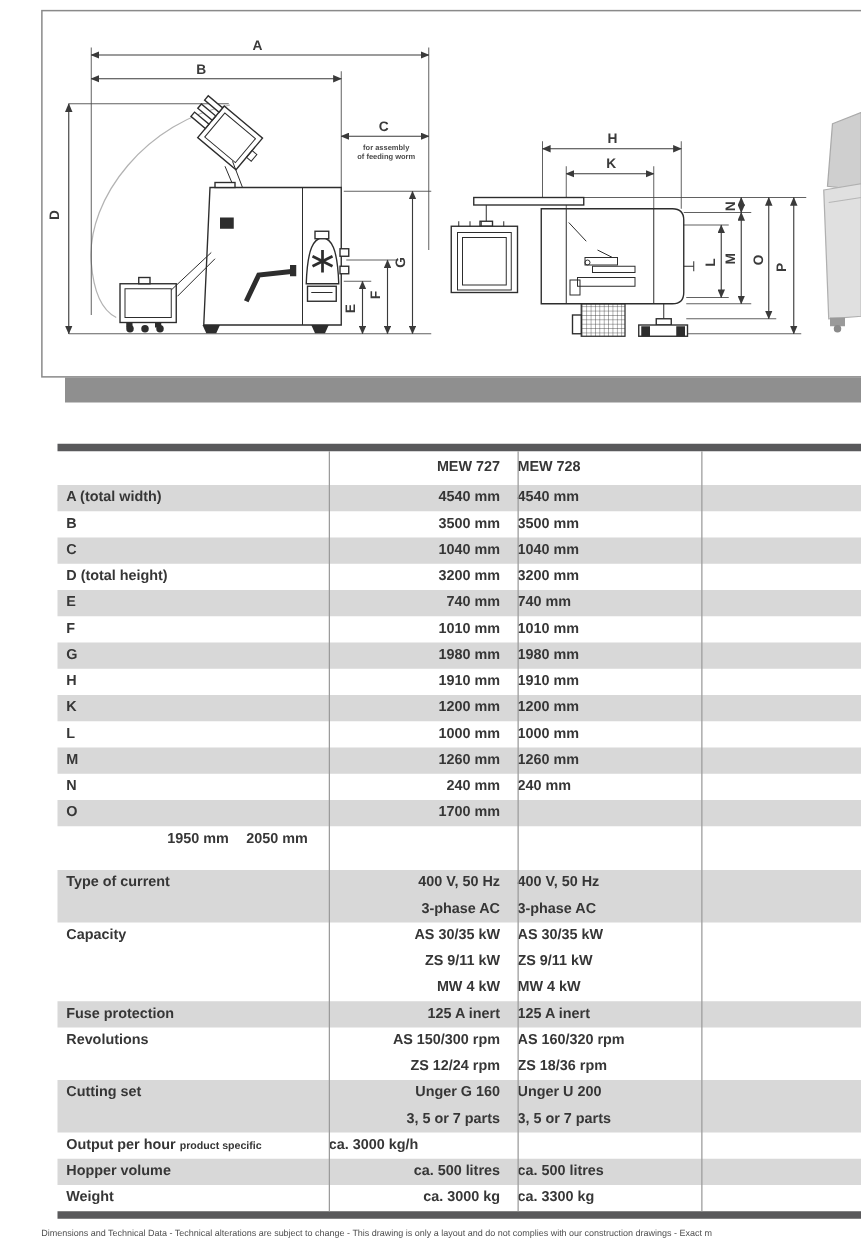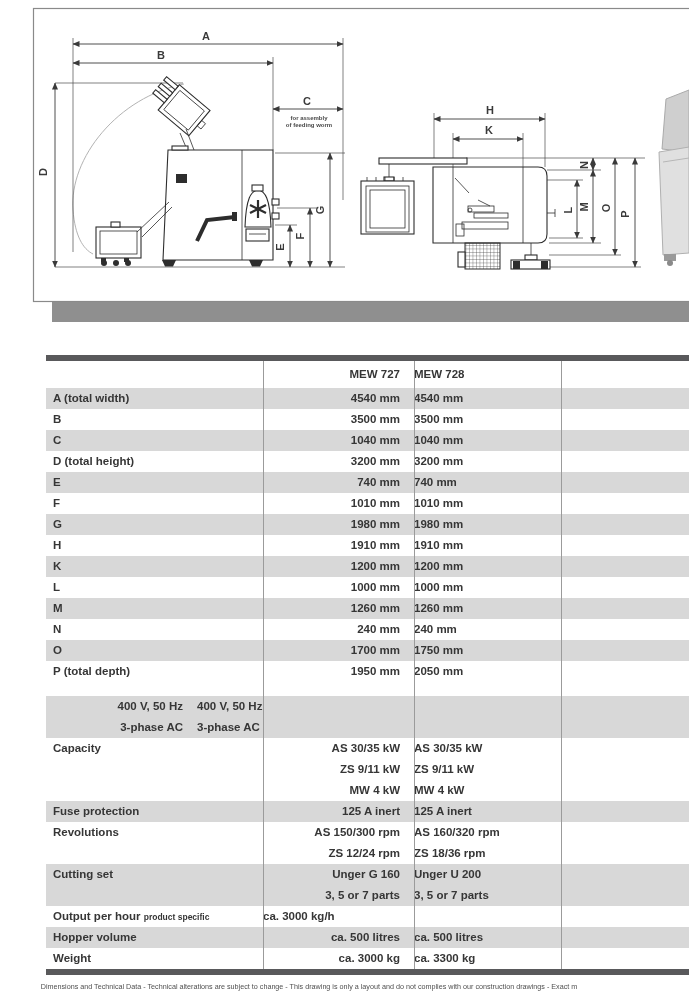--- a/index.html
+++ b/index.html
@@ -26,21 +26,21 @@
   .v2{width:147px;padding-right:16px;}
   .v3{flex:1;}
   .hdr{height:27px;line-height:27px;}
   .drow{height:21px;line-height:21px;}
   .gray{background:#d8d8d8;}
   .gap{height:14px;}
   .srow .line{height:21px;line-height:21px;white-space:nowrap;}
   .small{font-size:8.5px;margin-top:10px;}
   .vline{position:absolute;top:6px;width:1px;height:608px;background:#9b9b9b;}
   .footer{position:absolute;left:33px;top:982px;width:552px;font-size:7.2px;
-          color:#4f4f4f;white-space:nowrap;overflow:hidden;font-weight:normal;text-align:center;}
+          color:#4f4f4f;white-space:nowrap;overflow:hidden;font-weight:normal;}
 </style>
 </head>
 <body>
 
 <div class="page">
 
   <svg class="drawing" width="689" height="345" viewBox="0 0 689 345">
     <defs>
       <marker id="ar" markerWidth="7" markerHeight="6" refX="6.5" refY="3" orient="auto-start-reverse" markerUnits="userSpaceOnUse">
         <path d="M0,0 L7,3 L0,6 Z" fill="#3a3a3a"></path>
@@ -283,33 +283,34 @@
         </div>
         <div class="row drow">
           <div class="cell lbl">N</div>
           <div class="cell v1">240 mm</div>
           <div class="cell v2">240 mm</div>
           <div class="cell v3"></div>
         </div>
         <div class="row drow gray">
           <div class="cell lbl">O</div>
           <div class="cell v1">1700 mm</div>
-          <div class="cell v2">1750 mm</div>
-          <div class="cell v3"></div>
-        </div>
-        <div class="row drow">
-          <div class="cell lbl">P (total depth)</div>
+          <div class="cell v3"></div>
+        </div>
+        <div class="row drow">
           <div class="cell v1">1950 mm</div>
           <div class="cell v2">2050 mm</div>
           <div class="cell v3"></div>
         </div>
       </div>
     <div class="gap"></div>
     <div id="spec-rows">
         <div class="row srow gray">
+          <div class="cell lbl">
+            <div class="line"><span>Type of current</span></div>
+          </div>
           <div class="cell v1">
             <div class="line">400 V, 50 Hz</div>
             <div class="line">3-phase AC</div>
           </div>
           <div class="cell v2">
             <div class="line">400 V, 50 Hz</div>
             <div class="line">3-phase AC</div>
           </div>
           <div class="cell v3"></div>
         </div>

